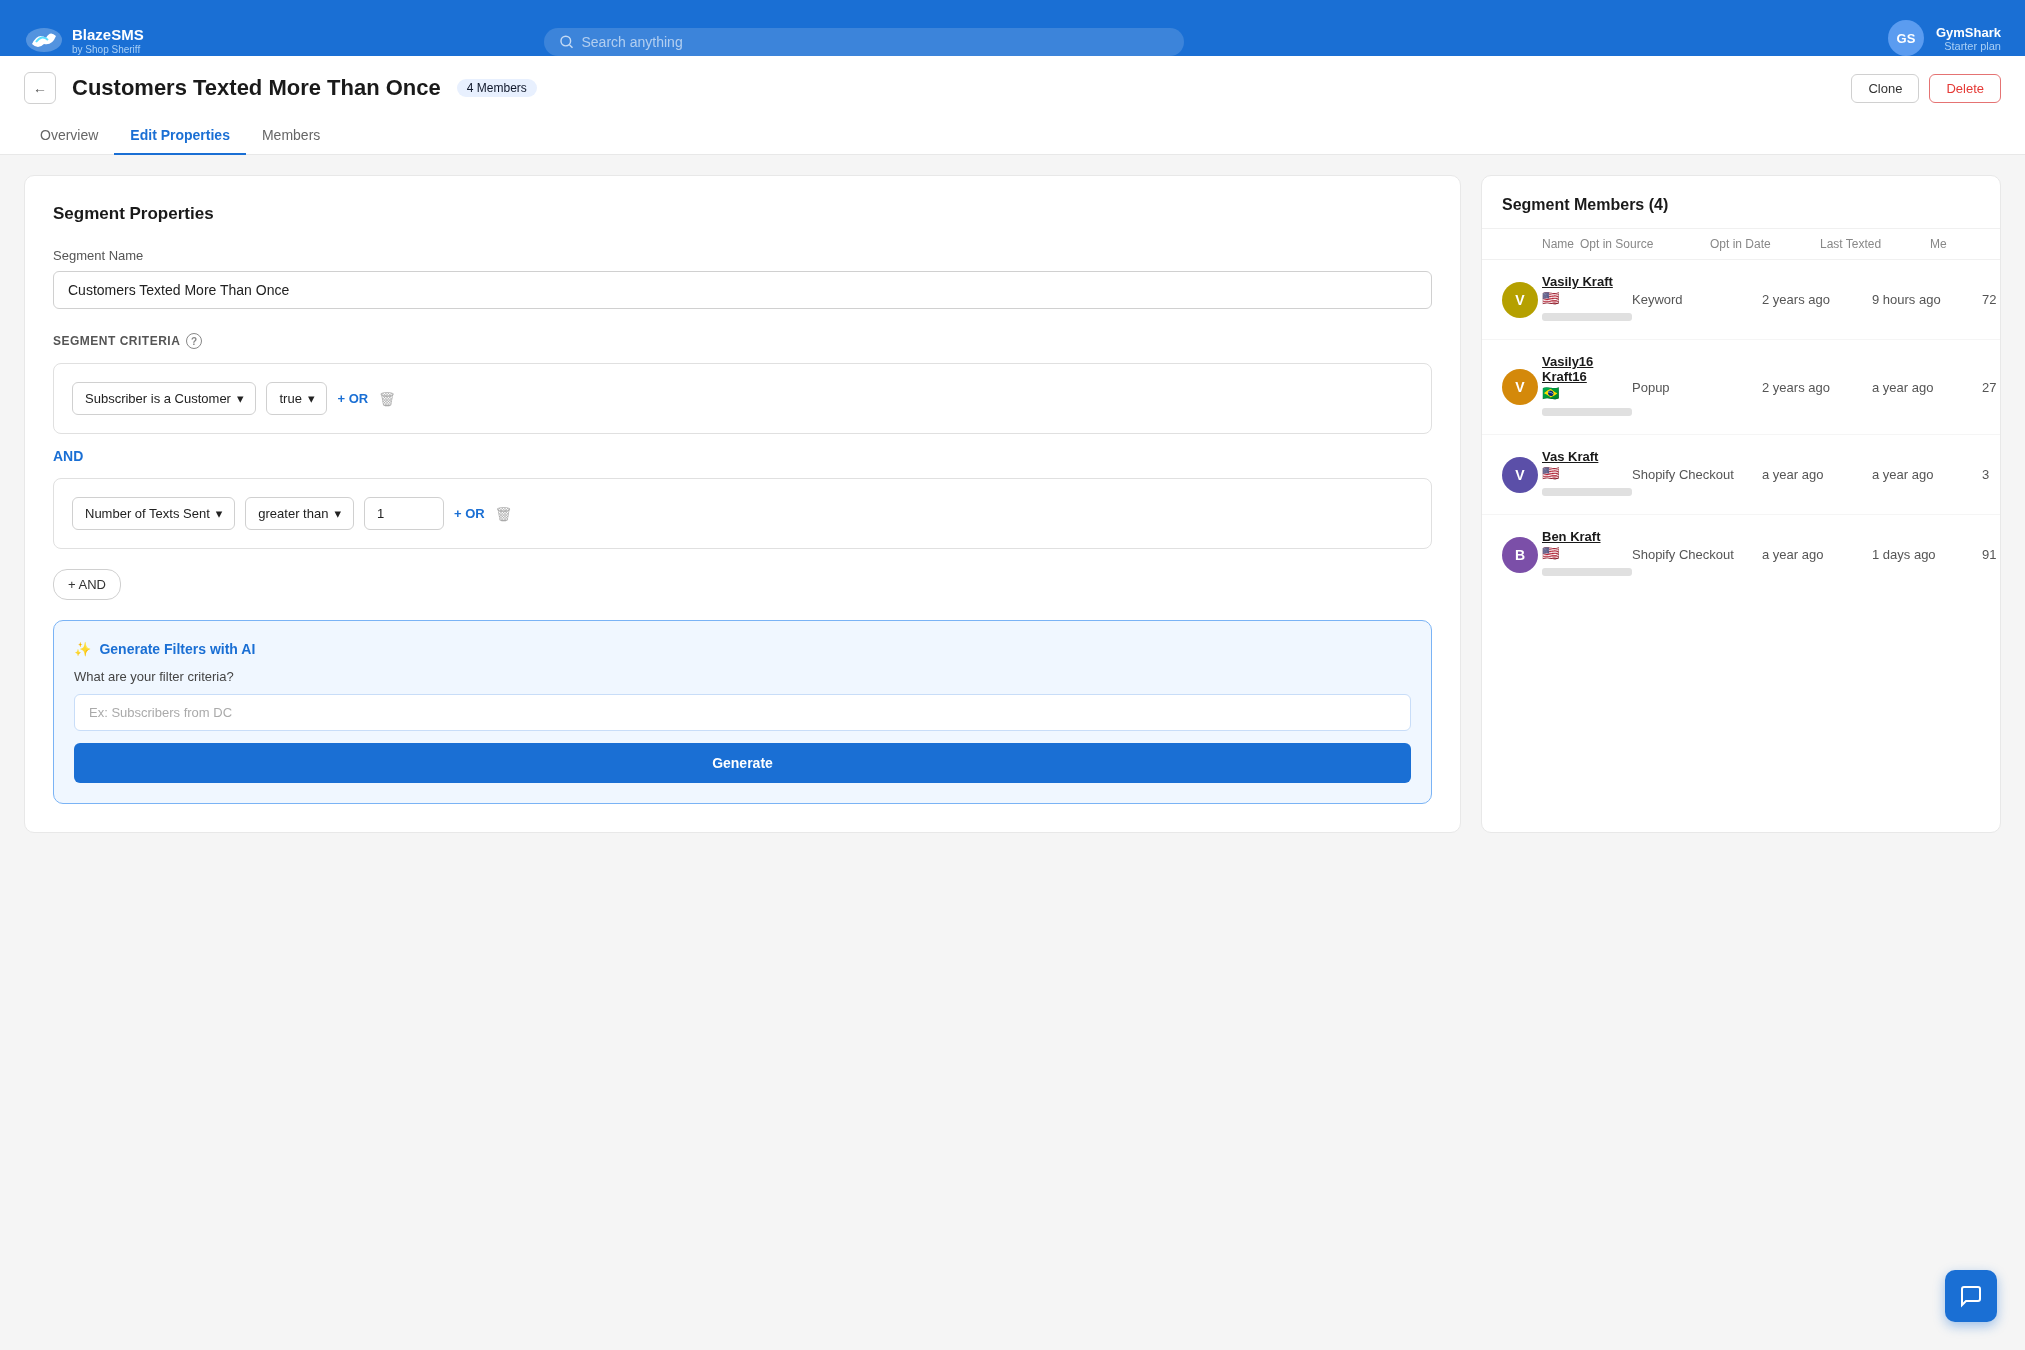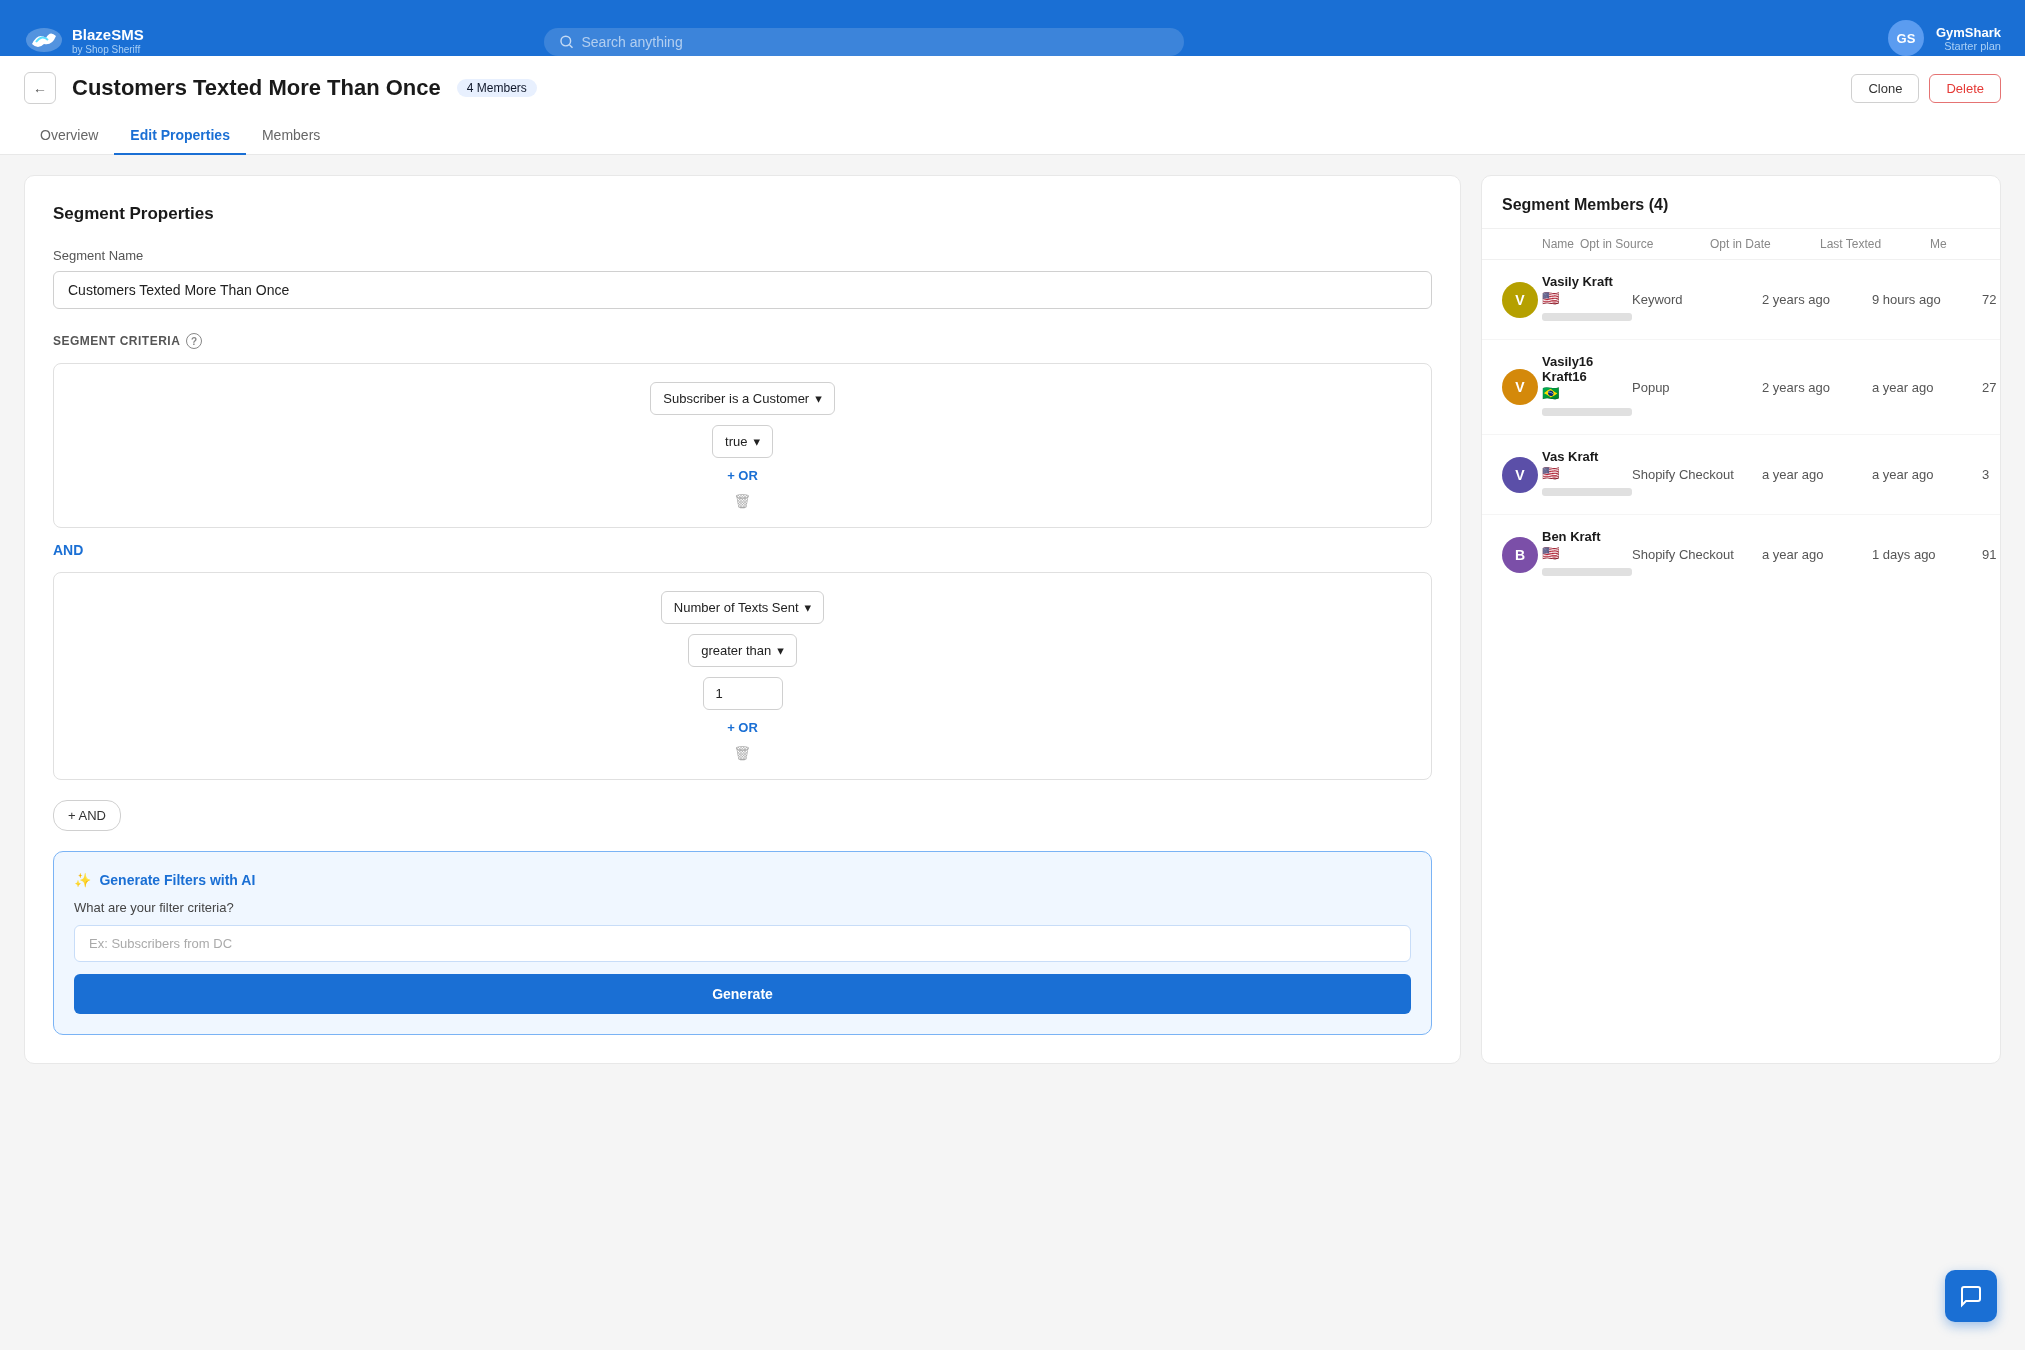--- a/index.html
+++ b/index.html
@@ -189,21 +189,21 @@
       color: #888;
       cursor: pointer;
     }
 
     .criteria-box {
       border: 1px solid #e0e0e0;
       border-radius: 8px;
       padding: 18px;
       margin-bottom: 12px;
     }
-    .criteria-row { display: flex; align-items: center; gap: 10px; flex-wrap: wrap; flex-direction: column; }
+    .criteria-row { display: flex; align-items: center; gap: 10px; flex-wrap: wrap; }
     .select-dropdown {
       border: 1px solid #d0d0d0;
       border-radius: 6px;
       padding: 8px 12px;
       font-size: 13px;
       color: #222;
       background: white;
       cursor: pointer;
       display: flex;
       align-items: center;
@@ -328,21 +328,21 @@
       width: 36px;
       height: 36px;
       border-radius: 50%;
       display: flex;
       align-items: center;
       justify-content: center;
       color: white;
       font-size: 14px;
       font-weight: 700;
     }
-    .member-name { font-size: 13px; font-weight: 600; color: #1a1a1a; }
+    .member-name { font-size: 13px; font-weight: 600; color: #1a1a1a; text-decoration: underline; }
     .cell-text { font-size: 13px; color: #555; }
 
     
     .chat-fab {
       position: fixed;
       bottom: 28px;
       right: 28px;
       width: 52px;
       height: 52px;
       background: #1a6fd4;

